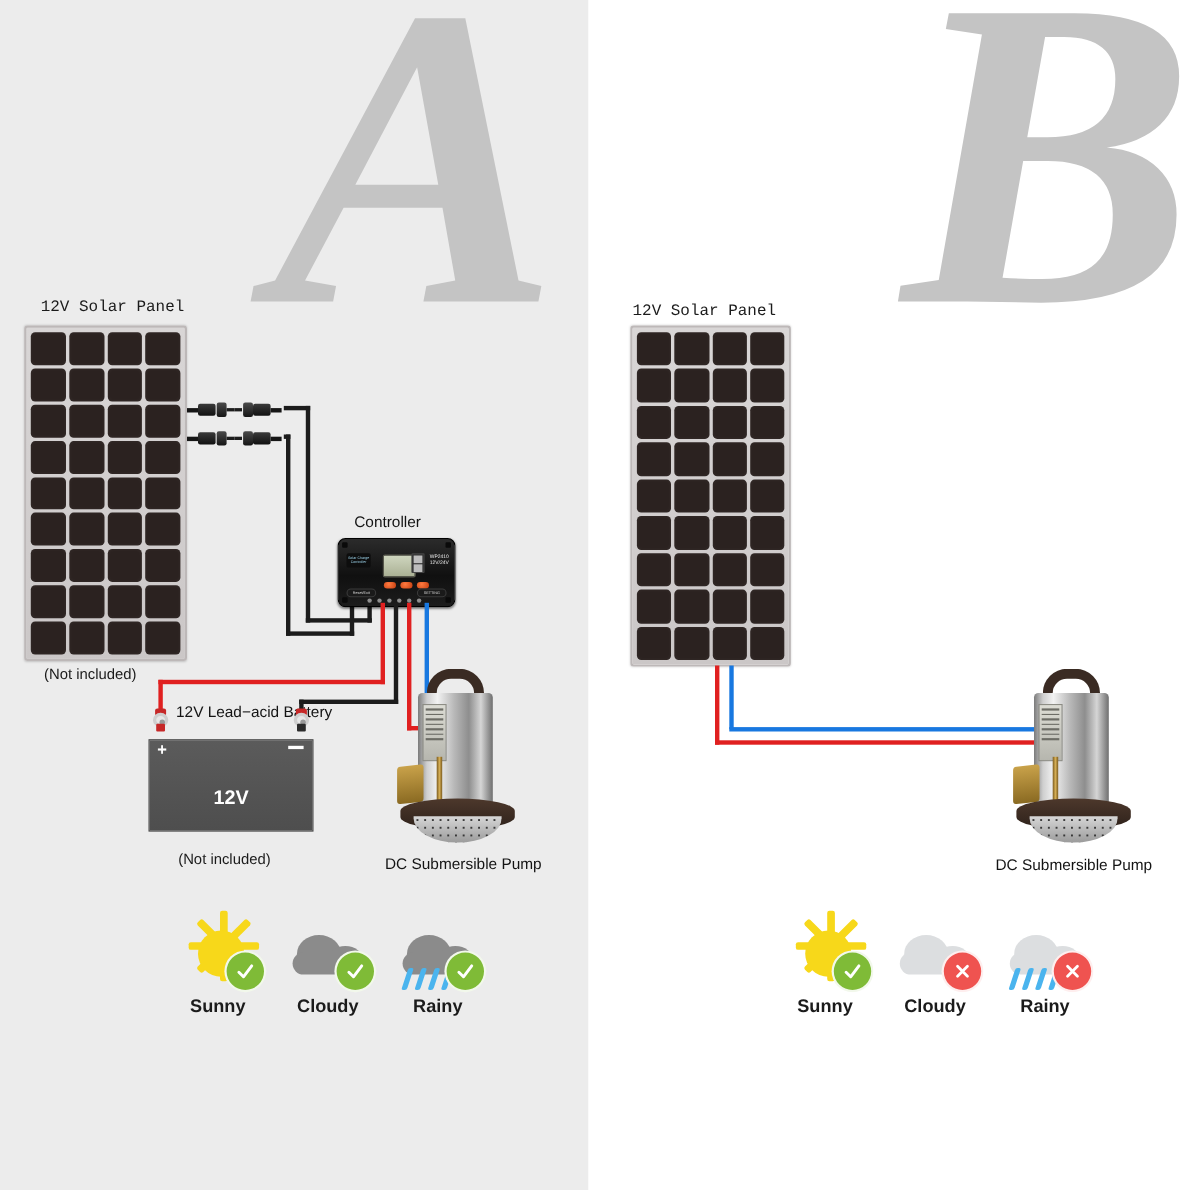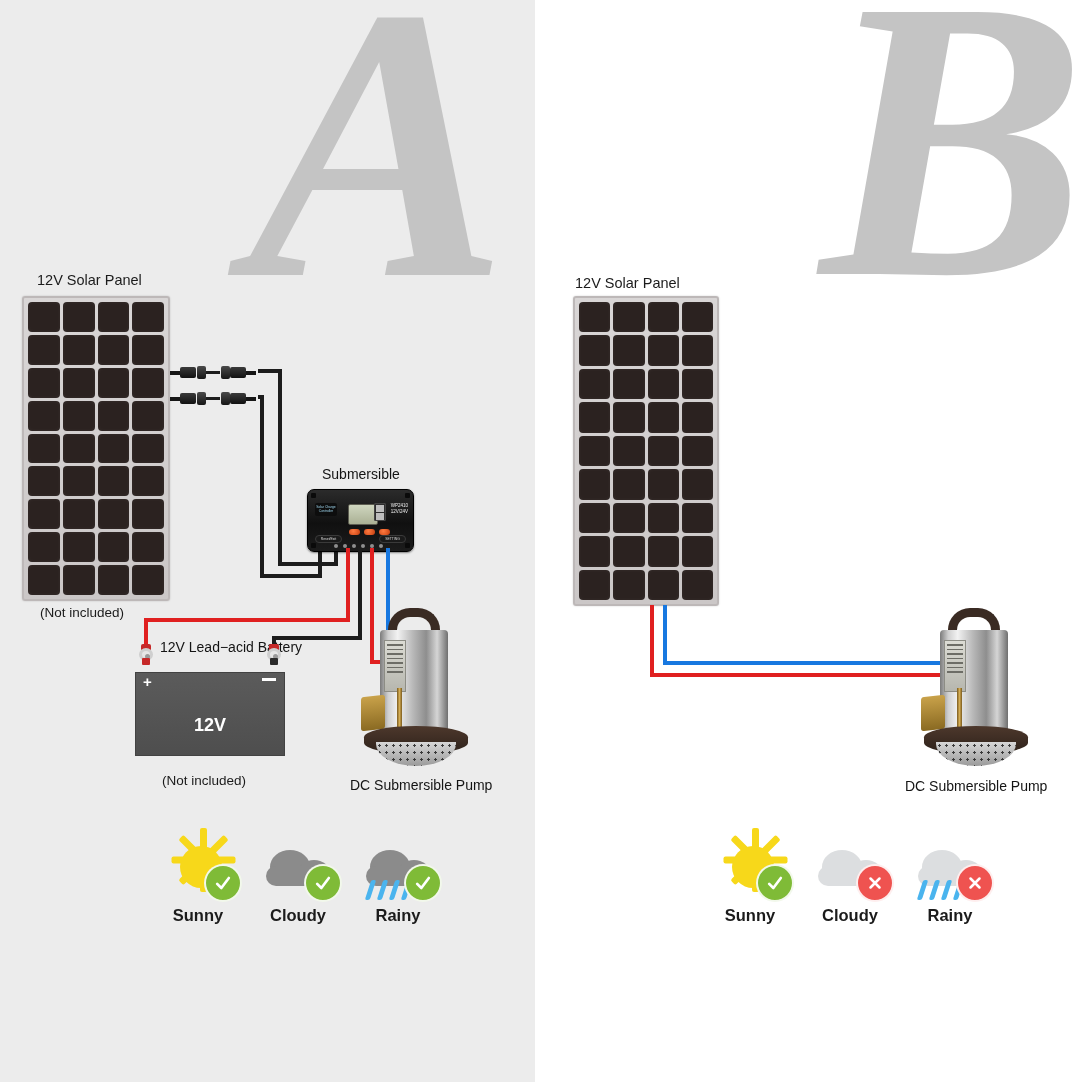--- a/index.html
+++ b/index.html
@@ -57,20 +57,21 @@
     box-shadow: inset 0 0 4px rgba(255,255,255,.05);
   }
   #panel-a { left: 22px; top: 296px; width: 148px; height: 305px; }
   #panel-b { left: 573px; top: 296px; width: 146px; height: 310px; }
 
   .panel-label {
     position: absolute;
     font-size: 14.5px;
     color: #1b1b1b;
     white-space: nowrap;
+    font-family: Liberation Mono, monospace;
   }
   #panel-a-label { left: 37px; top: 272px; }
   #panel-b-label { left: 575px; top: 275px; }
 
   .note {
     position: absolute;
     font-size: 13.5px;
     color: #1b1b1b;
     white-space: nowrap;
   }
@@ -375,21 +376,21 @@
   <div class="wire wk" style="left:258px; top:369px; width:24px; height:4px;"></div>
   <div class="wire wk" style="left:278px; top:369px; width:4px;  height:197px;"></div>
   <div class="wire wk" style="left:278px; top:562px; width:60px; height:4px;"></div>
   <div class="wire wk" style="left:334px; top:548px; width:4px;  height:18px;"></div>
 
   <div class="wire wk" style="left:258px; top:395px; width:6px;  height:4px;"></div>
   <div class="wire wk" style="left:260px; top:395px; width:4px;  height:183px;"></div>
   <div class="wire wk" style="left:260px; top:574px; width:62px; height:4px;"></div>
   <div class="wire wk" style="left:318px; top:548px; width:4px;  height:30px;"></div>
 
-  <div id="controller-label">Submersible</div>
+  <div id="controller-label">Controller</div>
   <div id="controller">
     <div class="screw" style="left:3px;  top:3px;"></div>
     <div class="screw" style="right:3px; top:3px;"></div>
     <div class="screw" style="left:3px;  bottom:3px;"></div>
     <div class="screw" style="right:3px; bottom:3px;"></div>
     <div class="brand">Solar Charge Controller</div>
     <div class="lcd"></div>
     <div class="usb">
         <i></i>
         <i></i>

